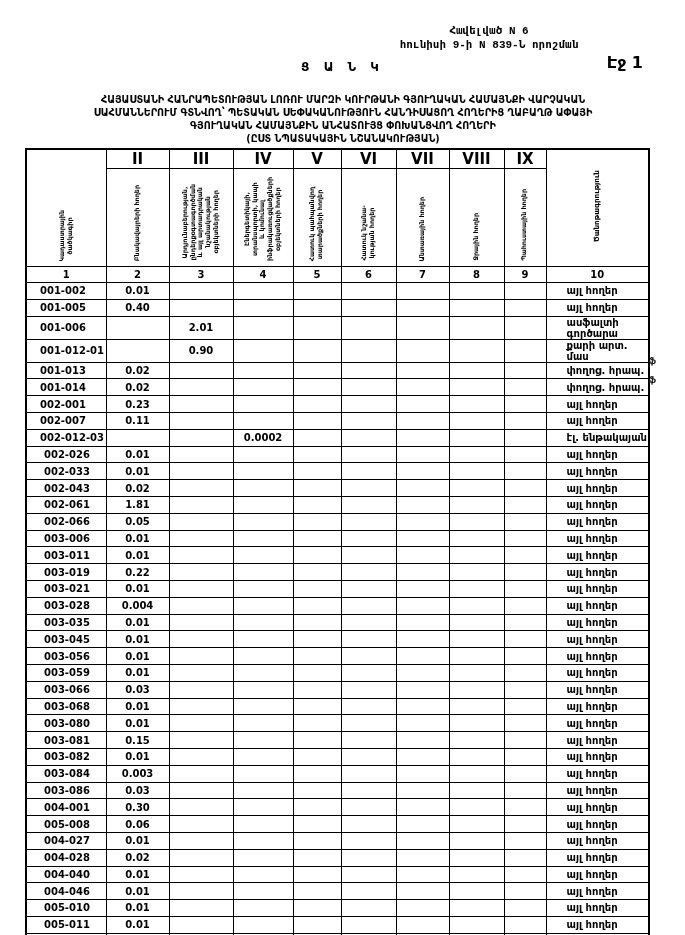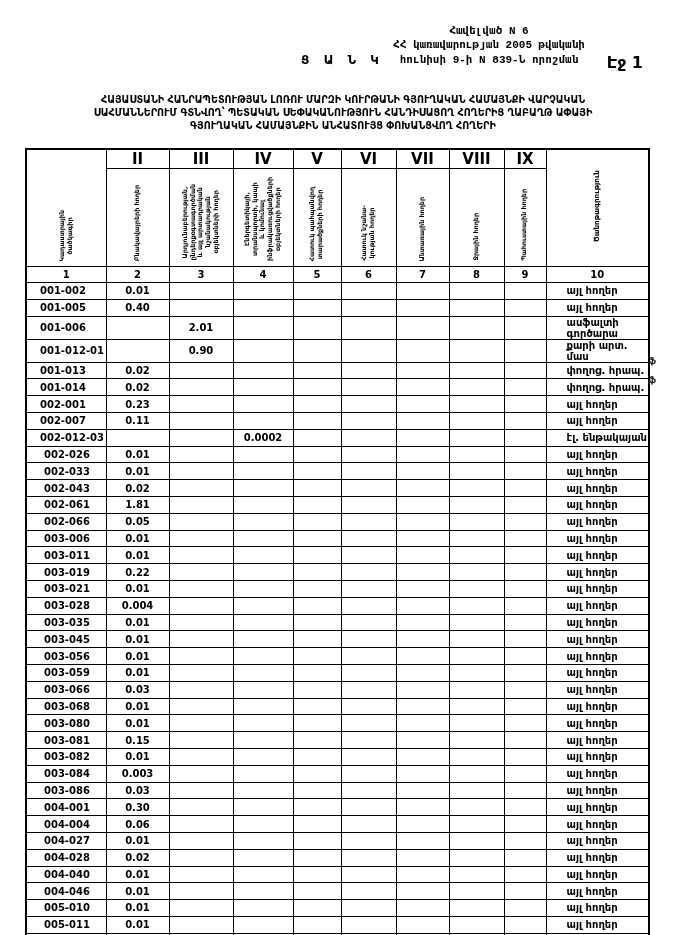--- a/index.html
+++ b/index.html
@@ -13,21 +13,21 @@
   }
   .page-number {
     position:absolute; top:5px; right:42px;
     font-size:16px; font-weight:bold;margin-top:48px;
   }
   .annex {
     position:absolute; top:24px; right:26px; width:340px;
     text-align:center; font-size:11px; font-weight:bold; line-height:1.3;font-family:Liberation Mono, monospace;
   }
   .doc-heading {
-    position:absolute; top:53px; left:0; width:100%;
+    position:absolute; top:60px; left:0; width:100%;
     text-align:center; font-size:12px; font-weight:bold; letter-spacing:5px;
   }
   .doc-title {
     position:absolute; top:94px; left:28px; width:630px;
     text-align:center; font-size:9.6px; font-weight:bold; line-height:1.35;
   }
   table.land-table {
     position:absolute; top:148px; left:25px;
     border-collapse:collapse; table-layout:fixed;
     border:2px solid #000;
@@ -66,30 +66,30 @@
   .mark-1 { top:356px; }
   .mark-2 { top:375px; }
 </style>
 </head>
 <body>
 
 <div class="page-number">Էջ 1</div>
 
 <div class="annex">
   <div>Հավելված N 6</div>
-  <div>ՀՀ կառավարության 2005 թվականի</div>
   <div>հունիսի 9-ի N 839-Ն որոշման</div>
 </div>
 
 <div class="doc-heading">Ց Ա Ն Կ</div>
 
 <div class="doc-title">
   <div>ՀԱՅԱՍՏԱՆԻ ՀԱՆՐԱՊԵՏՈՒԹՅԱՆ ԼՈՌՈՒ ՄԱՐԶԻ ԿՈՒՐԹԱՆԻ ԳՅՈՒՂԱԿԱՆ ՀԱՄԱՅՆՔԻ ՎԱՐՉԱԿԱՆ</div>
   <div>ՍԱՀՄԱՆՆԵՐՈՒՄ ԳՏՆՎՈՂ՝ ՊԵՏԱԿԱՆ ՍԵՓԱԿԱՆՈՒԹՅՈՒՆ ՀԱՆԴԻՍԱՑՈՂ ՀՈՂԵՐԻՑ ՂԱԲԱՂԹ ԱՓԱՅԻ</div>
   <div>ԳՅՈՒՂԱԿԱՆ ՀԱՄԱՅՆՔԻՆ ԱՆՀԱՏՈՒՅՑ ՓՈԽԱՆՑՎՈՂ ՀՈՂԵՐԻ</div>
+  <div>(ԸՍՏ ՆՊԱՏԱԿԱՅԻՆ ՆՇԱՆԱԿՈՒԹՅԱՆ)</div>
 </div>
 
 <table class="land-table">
   <colgroup>
     <col style="width:80px">
       <col style="width:63px">
       <col style="width:64px">
     <col style="width:60px">
       <col style="width:48px">
       <col style="width:55px">
@@ -512,21 +512,21 @@
     <td class="val"></td>
     <td class="val"></td>
     <td class="val"></td>
     <td class="val"></td>
     <td class="val"></td>
     <td class="val"></td>
     <td class="val"></td>
     <td class="note">այլ հողեր</td>
   </tr>
       <tr>
-    <td class="code"><span>004-004</span></td>
+    <td class="code"><span>005-008</span></td>
     <td class="val">0.06</td>
     <td class="val"></td>
     <td class="val"></td>
     <td class="val"></td>
     <td class="val"></td>
     <td class="val"></td>
     <td class="val"></td>
     <td class="val"></td>
     <td class="note">այլ հողեր</td>
   </tr>

